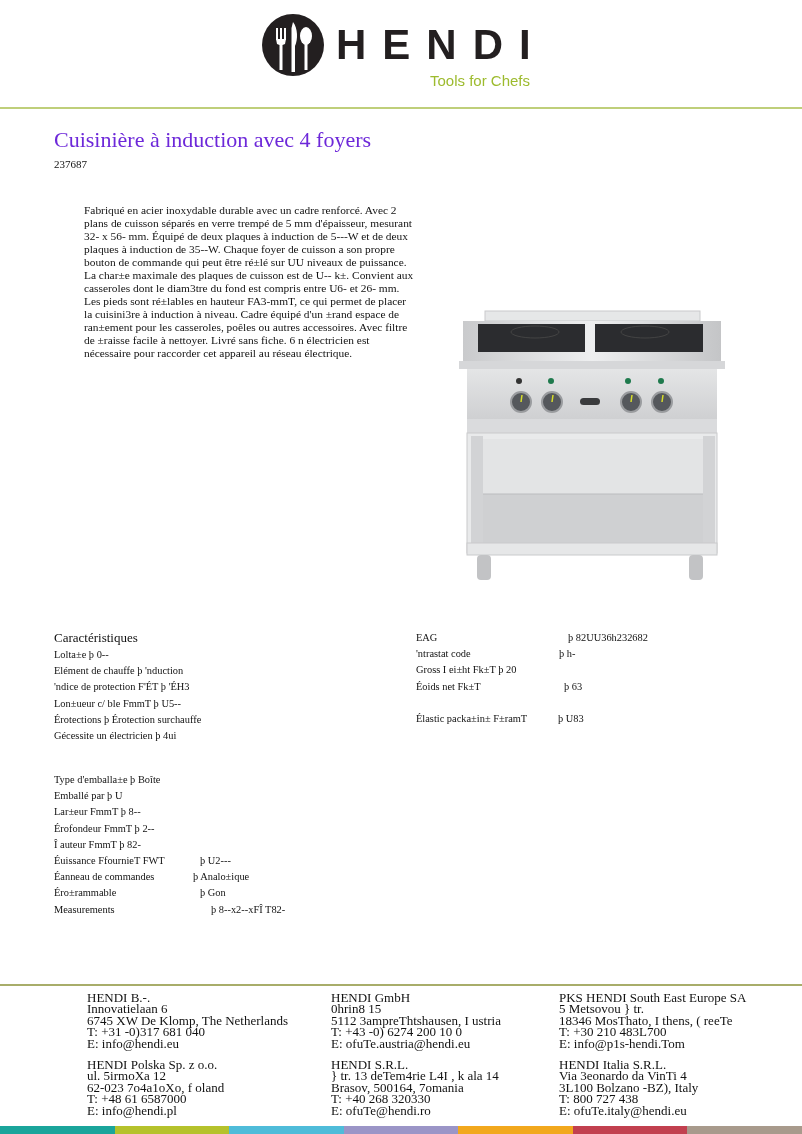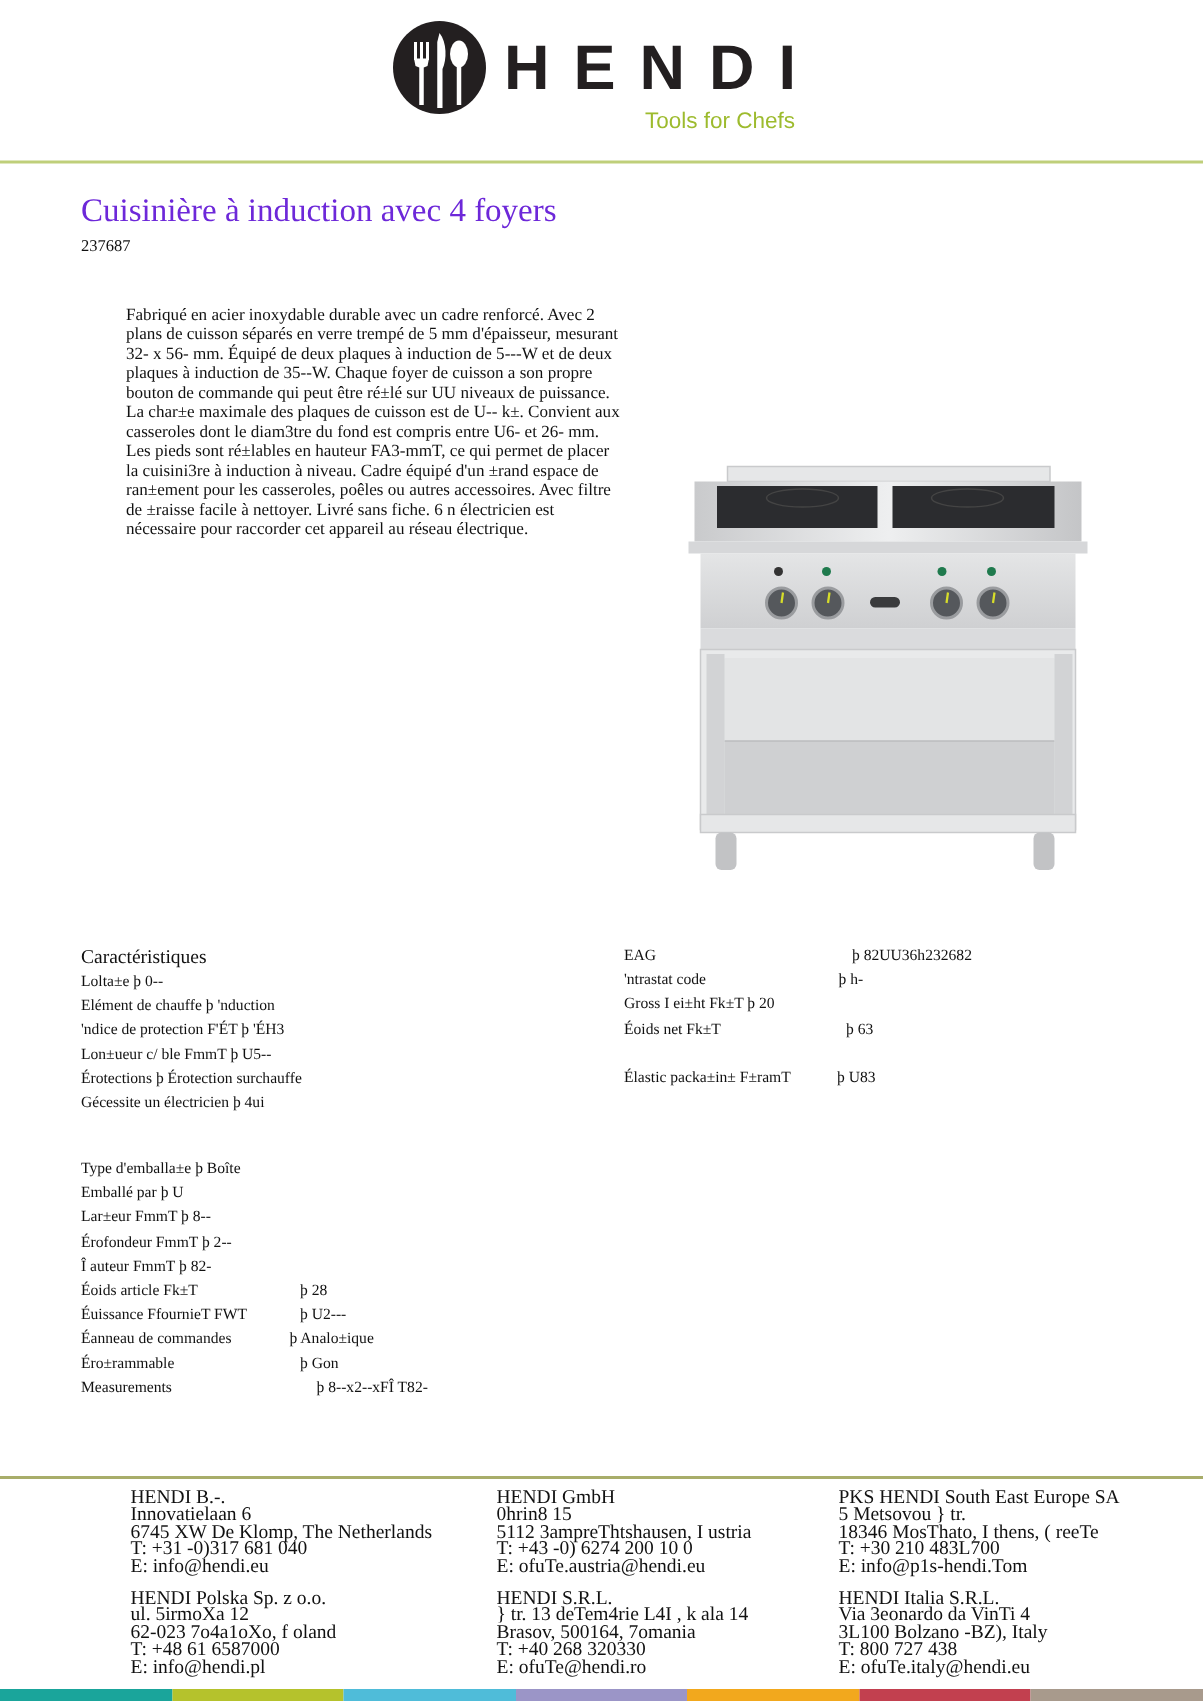--- a/index.html
+++ b/index.html
@@ -135,24 +135,20 @@
 </div>
 
 <div class="pack-block">
   <div class="spec-list">
     <div class="spec-row">Type d'emballa±e þ Boîte</div>
     <div class="spec-row">Emballé par þ U</div>
     <div class="spec-row">Lar±eur FmmT þ 8--</div>
     <div class="spec-row">Érofondeur FmmT þ 2--</div>
     <div class="spec-row">Î auteur FmmT þ 82-</div>
     <div class="spec-row">
-      <span>Éoids article Fk±T</span>
-      <span class="val" style="left:146px">þ 28</span>
-    </div>
-    <div class="spec-row">
       <span>Éuissance FfournieT FWT</span>
       <span class="val" style="left:146px">þ U2---</span>
     </div>
     <div class="spec-row">
       <span>Éanneau de commandes</span>
       <span class="val" style="left:139px">þ Analo±ique</span>
     </div>
     <div class="spec-row">
       <span>Éro±rammable</span>
       <span class="val" style="left:146px">þ Gon</span>

